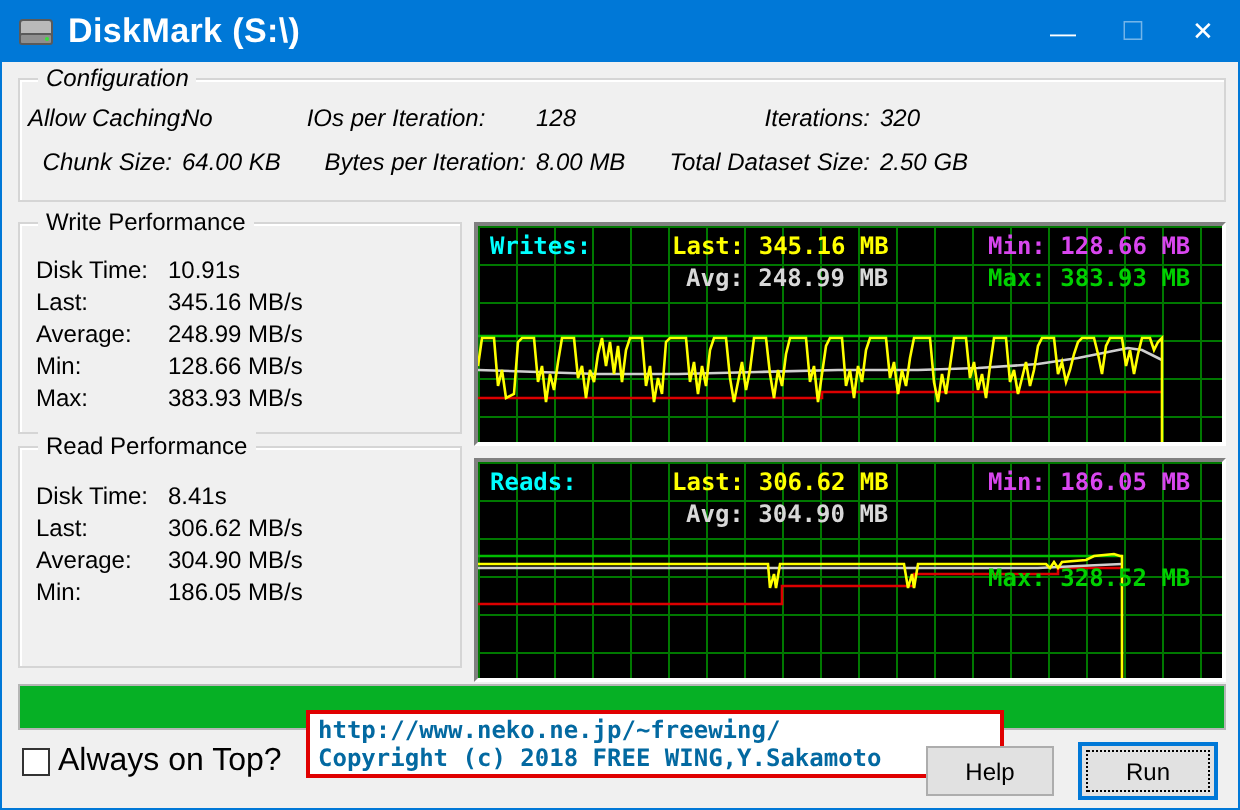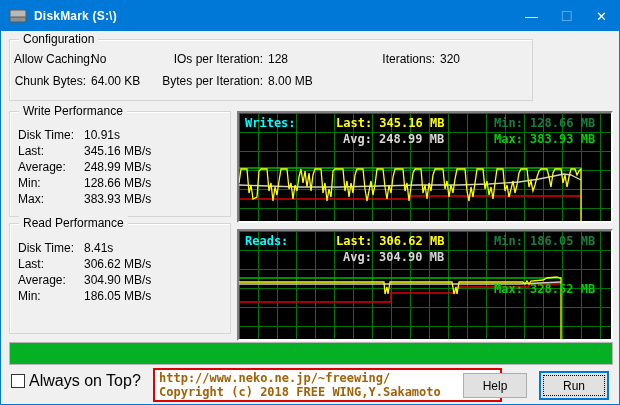--- a/index.html
+++ b/index.html
@@ -3,21 +3,21 @@
 <meta charset="utf-8">
 <style>
   * { margin:0; padding:0; box-sizing:border-box; }
   body { background:#c8c8c8; font-family:"Liberation Sans","DejaVu Sans",sans-serif; }
   .window { position:relative; width:620px; height:405px; background:#f0f0f0;
             border:1px solid #0078d7; overflow:hidden; }
   
   .titlebar { position:absolute; top:0; left:0; width:100%; height:30px; background:#0078d7;
               display:flex; align-items:center; color:#fff; }
   .app-icon { width:18px; height:18px; margin:0 7px 0 8px; display:flex; align-items:center; }
-  .title-text { font-size:12px; font-weight:bold; letter-spacing:.2px; }
+  .title-text { font-size:17px; font-weight:bold; letter-spacing:.2px; }
   .caption-btns { margin-left:auto; display:flex; height:30px; }
   .cap-btn { width:35px; height:30px; display:flex; align-items:center; justify-content:center;
              font-size:13px; color:#fff; cursor:default; }
   .cap-btn.disabled { color:rgba(255,255,255,.45); }
   
   .groupbox { position:absolute; border:1px solid #d5d5d5; box-shadow:1px 1px 0 #ffffff inset; }
   .legend { position:absolute; top:-8px; left:9px; background:#f0f0f0; padding:0 4px;
             font-size:12px; color:#000; white-space:nowrap; }
   .cfg-pair { position:absolute; font-size:12px; white-space:nowrap; }
   .cfg-label { display:inline-block; text-align:right; }
@@ -25,36 +25,36 @@
   .perf-row { position:absolute; font-size:12px; white-space:nowrap; }
   .perf-label { display:inline-block; width:62px; }
   .perf-value { display:inline-block; margin-left:4px; }
   
   .graph { position:absolute; left:236px; width:376px; height:112px; background:#000;
            border:2px solid; border-color:#808080 #ffffff #ffffff #808080; }
   .graph svg { position:absolute; top:0; left:0; }
   .gtxt { position:absolute; font-family:"DejaVu Sans Mono","Liberation Mono",monospace;
           font-size:12px; font-weight:bold; white-space:pre; line-height:14px; }
   .c-cyan { color:#00ffff; } .c-yellow { color:#ffff00; } .c-white { color:#d8d8d8; }
-  .c-red { color:#15803d; } .c-green { color:#00d000; }
+  .c-red { color:#d946ef; } .c-green { color:#00d000; }
   .ln { fill:none; stroke-width:1.3; }
   .ln-yellow { stroke:#ffff00; } .ln-white { stroke:#cfcfcf; }
   .ln-red { stroke:#dd0000; } .ln-green { stroke:#00bb00; }
   
   .progress { position:absolute; left:8px; top:341px; width:604px; height:23px;
               border:1px solid #b6b6b6; background:#e6e6e6; }
   .progress-fill { height:100%; background:#06b025; }
   
   .checkbox-wrap { position:absolute; left:10px; top:371px; display:flex; align-items:center; }
   .checkbox { width:14px; height:14px; border:1px solid #333333; background:#fff; }
   .checkbox-label { font-size:16px; margin-left:4px; }
-  .url-box { position:absolute; left:152px; top:367px; width:349px; height:34px;
+  .url-box { position:absolute; left:152px; top:354px; width:349px; height:34px;
              background:#ffffff; border:2px solid #e00000; padding:1px 4px;
              font-family:"DejaVu Sans Mono","Liberation Mono",monospace;
-             font-size:12px; font-weight:bold; line-height:14px; white-space:pre; color:#a16207; }
+             font-size:12px; font-weight:bold; line-height:14px; white-space:pre; color:#0369a1; }
   .btn { position:absolute; font-size:12px; display:flex; align-items:center; justify-content:center;
          background:#e1e1e1; color:#000; cursor:default; }
   .btn-help { left:462px; top:372px; width:64px; height:25px; border:1px solid #adadad; }
   .btn-run { left:538px; top:370px; width:70px; height:29px; border:2px solid #0078d7;
              outline:1px dotted #000; outline-offset:-5px; }
 </style>
 </head>
 <body>
 
 <div class="window">
@@ -68,36 +68,39 @@
       </svg>
     </span>
     <span class="title-text">DiskMark (S:\)</span>
     <div class="caption-btns">
       <div class="cap-btn">—</div>
       <div class="cap-btn disabled">☐</div>
       <div class="cap-btn">✕</div>
     </div>
   </div>
 
-  <div class="groupbox" style="left:8px; top:38px; width:524px; height:62px;">
+  <div class="groupbox" style="left:8px; top:38px; width:604px; height:62px;font-style:italic;">
     <span class="legend">Configuration</span>
     <div class="cfg-pair" style="left:4px; top:12px;">
       <span class="cfg-label" style="width:72px;">Allow Caching:</span><span class="cfg-value">No</span>
     </div>
     <div class="cfg-pair" style="left:4px; top:34px;">
-      <span class="cfg-label" style="width:72px;">Chunk Bytes:</span><span class="cfg-value">64.00 KB</span>
+      <span class="cfg-label" style="width:72px;">Chunk Size:</span><span class="cfg-value">64.00 KB</span>
     </div>
     <div class="cfg-pair" style="left:123px; top:12px;">
-      <span class="cfg-label" style="width:130px;">IOs per Iteration:</span><span class="cfg-value">128</span>
+      <span class="cfg-label" style="width:130px;text-align:center;">IOs per Iteration:</span><span class="cfg-value">128</span>
     </div>
     <div class="cfg-pair" style="left:123px; top:34px;">
       <span class="cfg-label" style="width:130px;">Bytes per Iteration:</span><span class="cfg-value">8.00 MB</span>
     </div>
     <div class="cfg-pair" style="left:295px; top:12px;">
       <span class="cfg-label" style="width:130px;">Iterations:</span><span class="cfg-value">320</span>
+    </div>
+    <div class="cfg-pair" style="left:295px; top:34px;">
+      <span class="cfg-label" style="width:130px;">Total Dataset Size:</span><span class="cfg-value">2.50 GB</span>
     </div>
   </div>
 
   <div class="groupbox" style="left:8px; top:110px; width:222px; height:106px;">
     <span class="legend">Write Performance</span>
     <div class="perf-row" style="left:8px; top:16px;">
       <span class="perf-label">Disk Time:</span><span class="perf-value">10.91s</span>
     </div>
     <div class="perf-row" style="left:8px; top:32px;">
       <span class="perf-label">Last:</span><span class="perf-value">345.16 MB/s</span>

